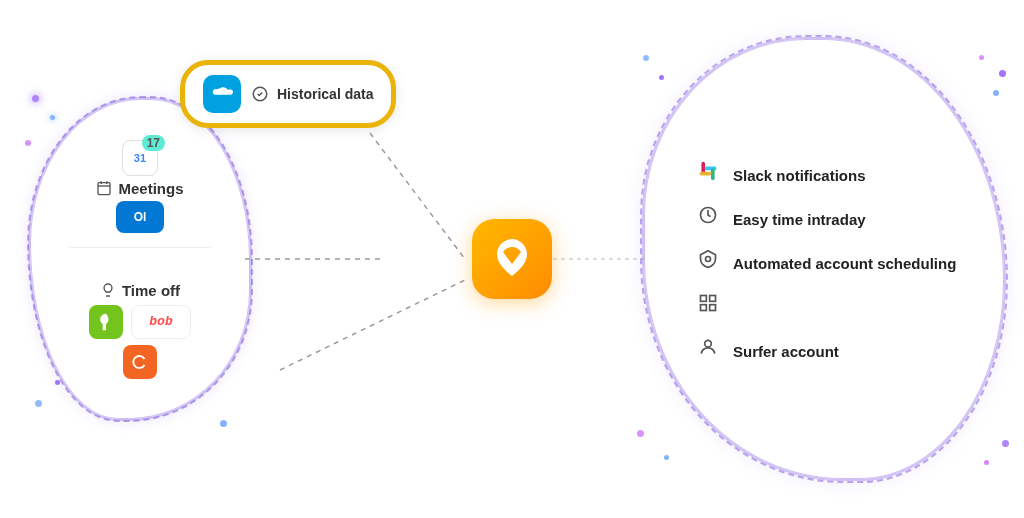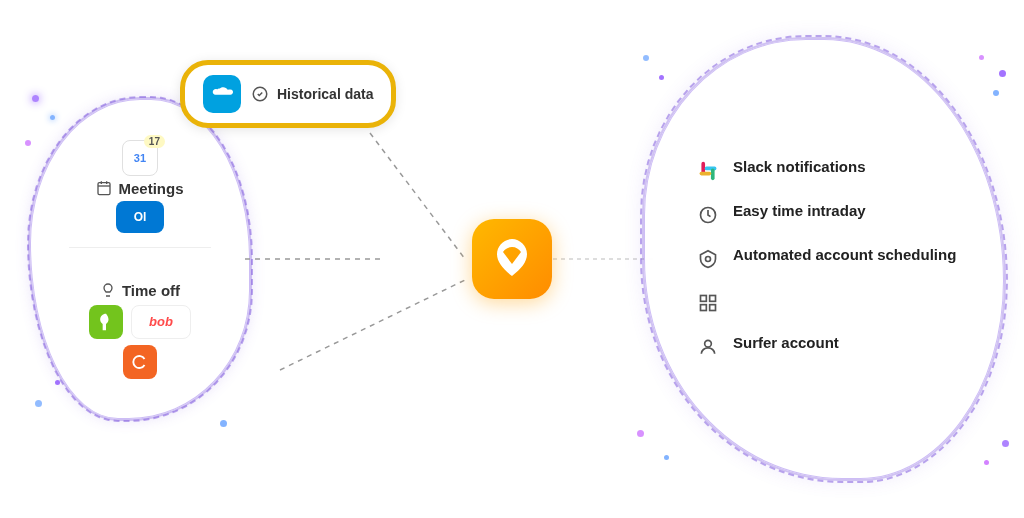--- a/index.html
+++ b/index.html
@@ -71,24 +71,24 @@
       display: flex;
       align-items: center;
       gap: 8px;
       position: relative;
     }
 
     .badge {
       position: absolute;
       top: -6px;
       right: -8px;
-      background: #fef9c3;
+      background: #5eead4;
       border-radius: 8px;
       padding: 1px 5px;
-      font-size: 10px;
+      font-size: 12px;
       color: #555;
       font-weight: 600;
     }
 
     .timeoff-group {
       display: flex;
       flex-direction: column;
       align-items: center;
       gap: 6px;
       margin-top: 20px;
@@ -216,21 +216,21 @@
       content: '';
       position: absolute;
       inset: -5px;
       border-radius: 45% 50% 40% 55% / 40% 55% 45% 50%;
       background: transparent;
       border: 2px dashed rgba(120,80,220,0.5);
     }
 
     .feature-item {
       display: flex;
-      align-items: flex-start;
+      align-items: flex-end;
       gap: 12px;
       padding: 5px 0;
     }
 
     .feature-icon {
       width: 26px;
       height: 26px;
       display: flex;
       align-items: center;
       justify-content: center;
@@ -323,21 +323,21 @@
         <span>Time off</span>
       </div>
       <div class="timeoff-icons">
 
         <div class="app-icon icon-bamboo" style="width:34px;height:34px;background:#73C41D;border-radius:8px;display:flex;align-items:center;justify-content:center;">
           <svg width="20" height="20" viewBox="0 0 24 24" fill="white">
               <path d="M12 2C8 2 5 5 5 9c0 2 1 4 3 5.5V22h4v-7.5c2-1.5 3-3.5 3-5.5 0-4-3-7-3-7z"></path>
             </svg>
         </div>
 
-        <div class="app-icon" style="width:60px;height:34px;background:#fff;border:1px solid #eee;border-radius:8px;display:flex;align-items:center;justify-content:center;">
+        <div class="app-icon" style="width:60px;height:34px;background:#fff;border:1px solid #eee;border-radius:8px;display:flex;align-items:center;justify-content:center;font-family:Liberation Mono, monospace;">
           <span class="bob-text">bob</span>
         </div>
       </div>
 
       <div style="display:flex;gap:8px;">
         <div class="app-icon" style="width:34px;height:34px;background:#F36523;border-radius:8px;display:flex;align-items:center;justify-content:center;">
           <svg width="18" height="18" viewBox="0 0 24 24" fill="none" stroke="white" stroke-width="2.5">
               <path d="M18 8A8 8 0 1 0 18 16"></path>
             </svg>
         </div>

